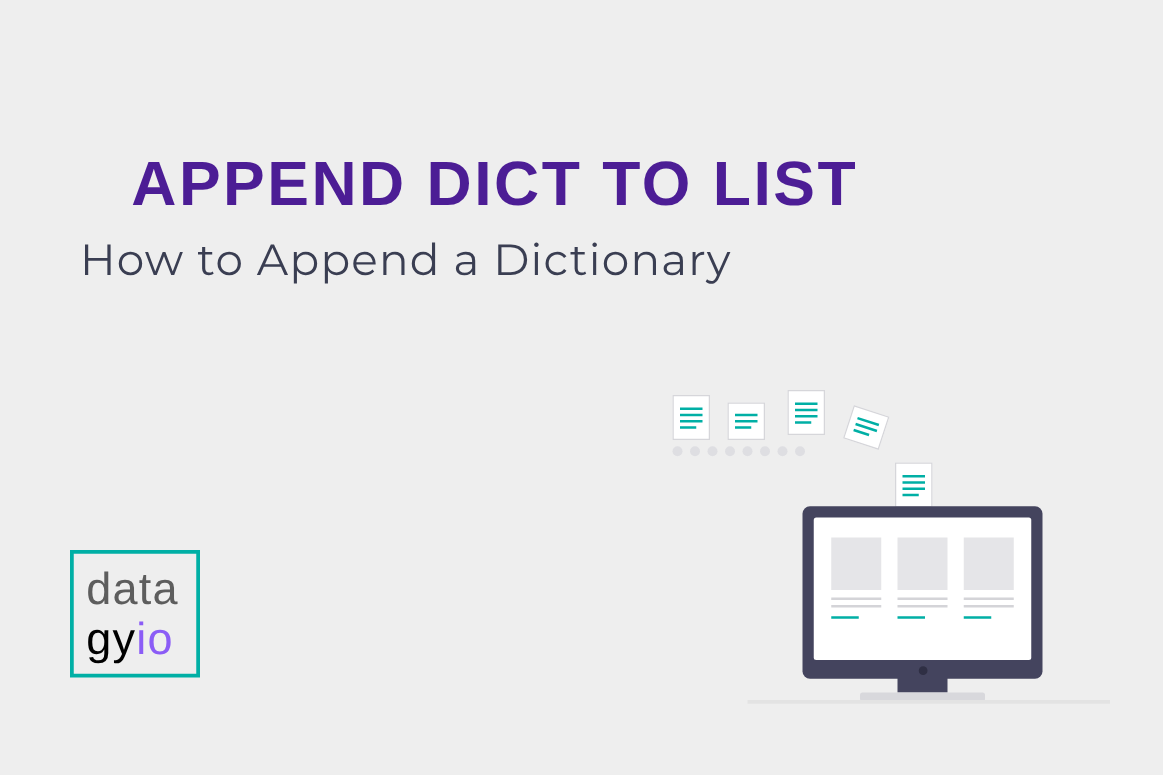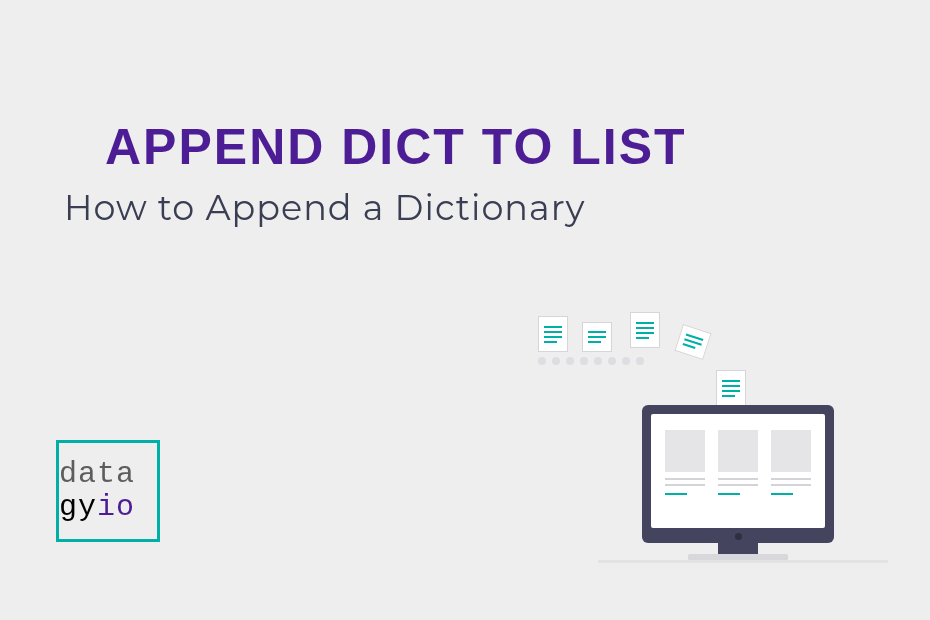--- a/index.html
+++ b/index.html
@@ -43,28 +43,29 @@
       position: absolute;
       left: 56px;
       bottom: 78px;
       width: 104px;
       height: 102px;
       border: 3px solid #00afa5;
       display: flex;
       flex-direction: column;
       justify-content: center;
       align-items: flex-start;
-      font-family: Liberation Mono, monospace;
-      font-size: 30px;
+      padding-left: 10px;
+      font-family: Liberation Sans, sans-serif;
+      font-size: 36px;
       line-height: 1.1;
       letter-spacing: 1px;
     }
     .logo .line1 { color: #5d5d5d; }
     .logo .gy { color: #000000; }
-    .logo .io { color: #4c1d95; }
+    .logo .io { color: #8b5cf6; }
 
     .illustration {
       position: absolute;
       right: 52px;
       bottom: 50px;
       width: 340px;
       height: 260px;
     }
 
     

